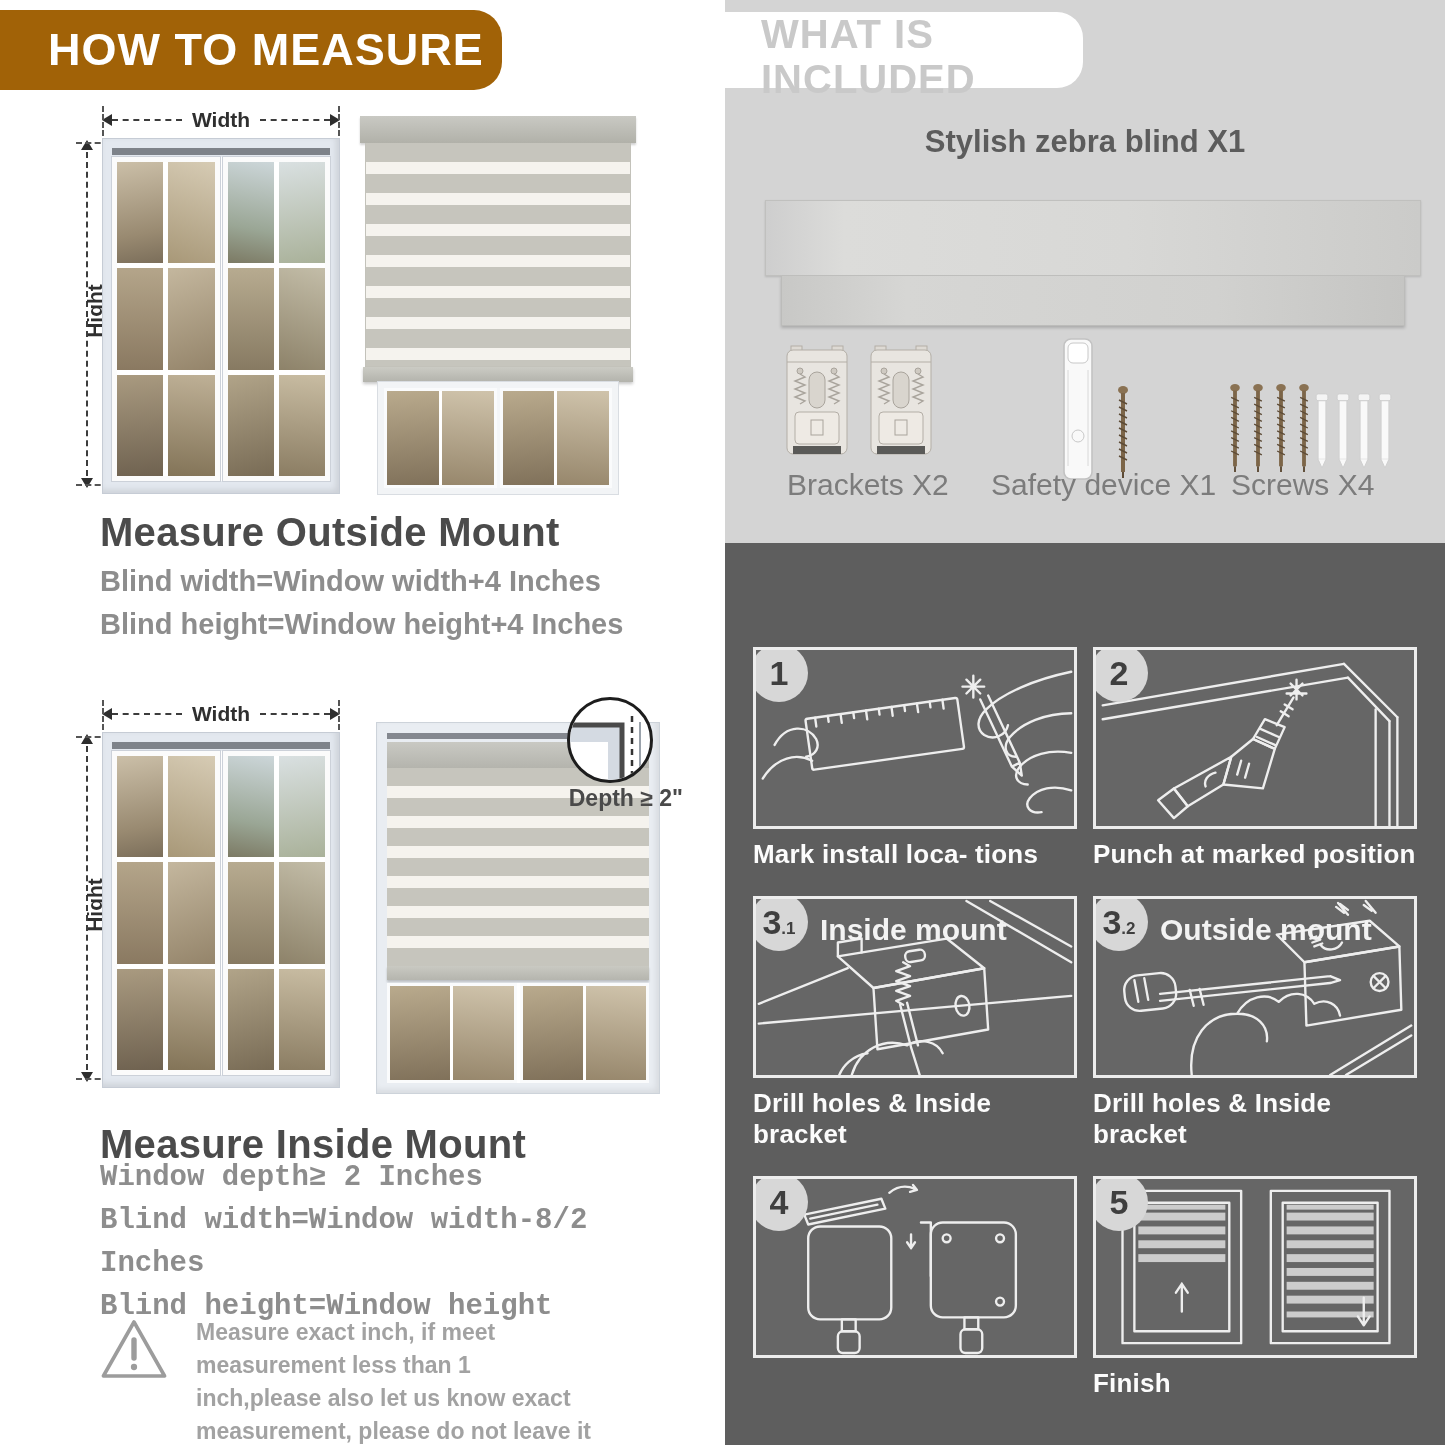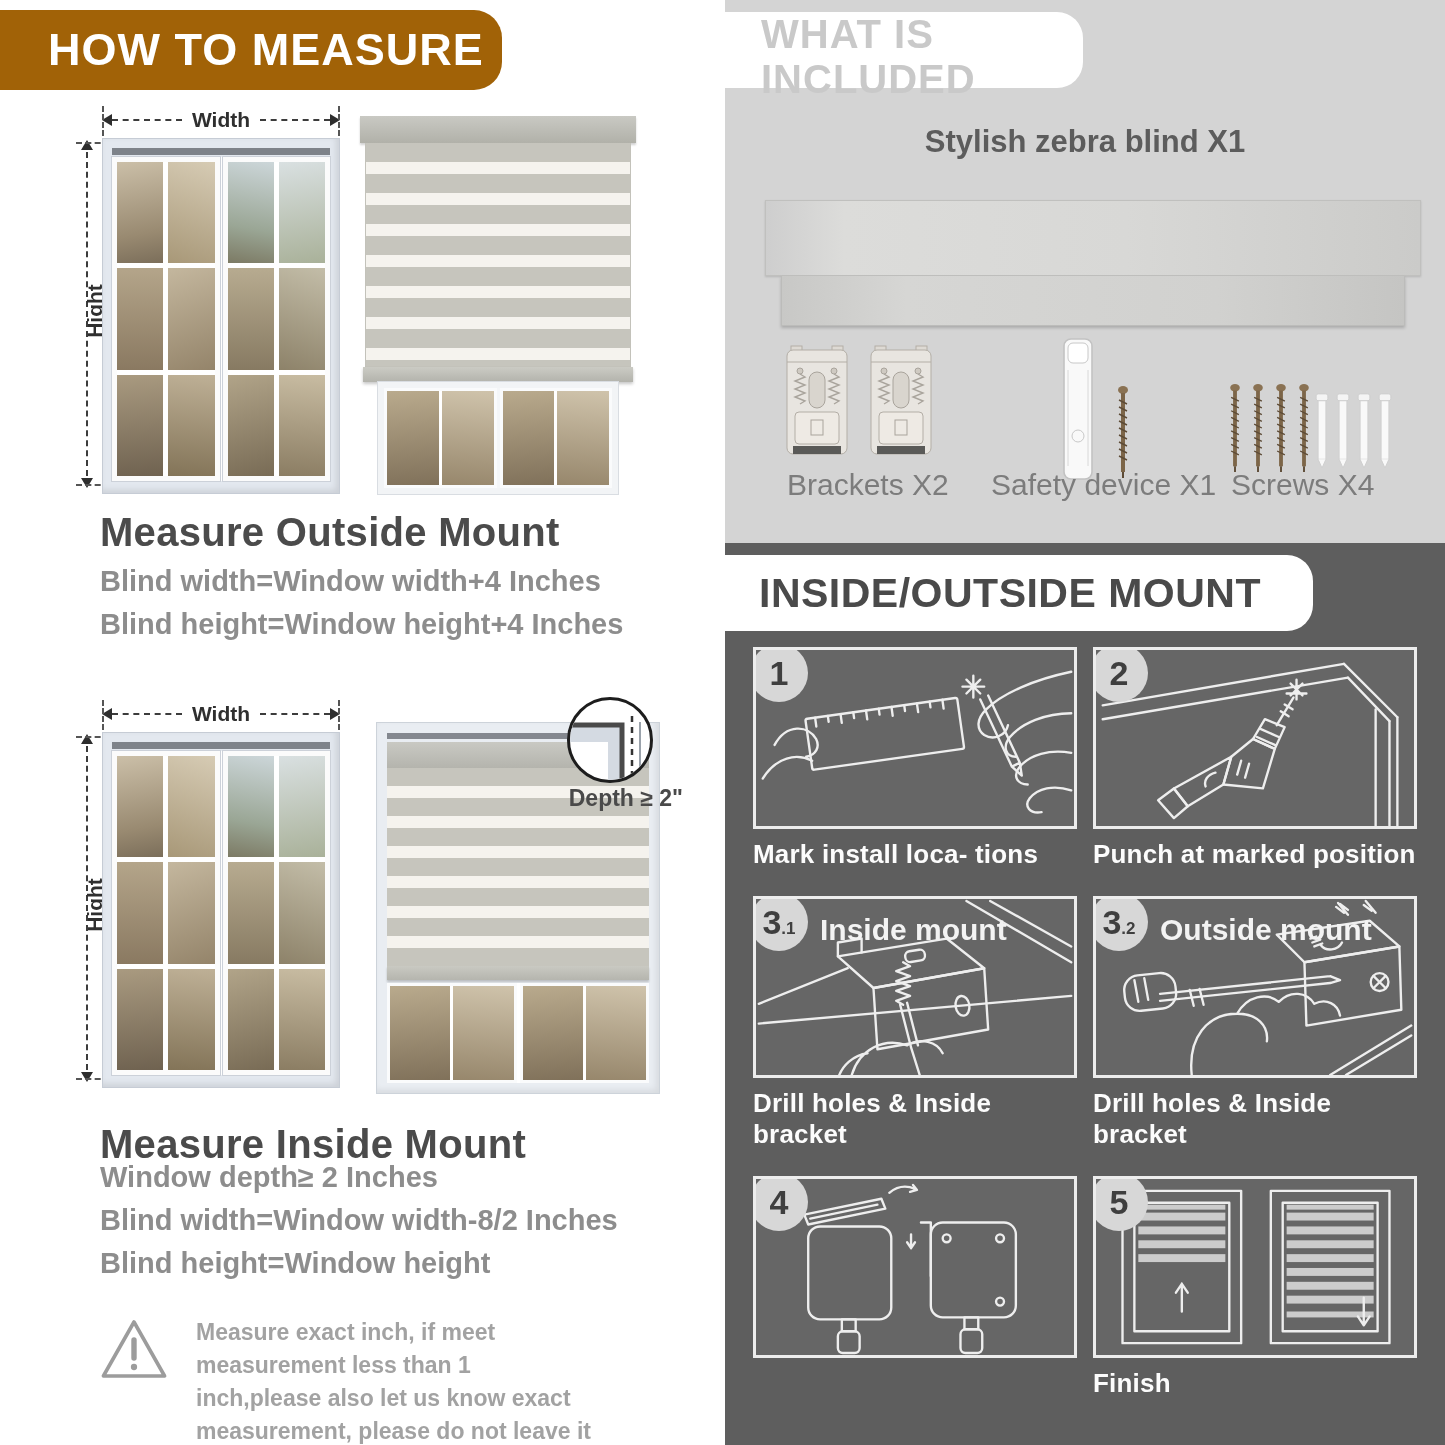--- a/index.html
+++ b/index.html
@@ -256,21 +256,21 @@
           <path d="M-6,34 H46 V92" stroke="#d4dae2" stroke-width="16" fill="none"></path>
           <path d="M-6,25 H52 V92" stroke="#4a4a4a" stroke-width="5" fill="none"></path>
           <path d="M62,16 V86" stroke="#333" stroke-width="2.5" stroke-dasharray="6 5" fill="none"></path>
           <path d="M70,22 V86" stroke="#9aa2ab" stroke-width="2" fill="none"></path>
         </svg>
       </div>
       <div class="depth-label">Depth ≥ 2"</div>
     </div>
 
     <div class="measure-heading" style="top:1106px;margin-top:16px;">Measure Inside Mount</div>
-    <div class="measure-lines" style="top:1156px;">
+    <div class="measure-lines" style="top:1156px;font-family:Liberation Mono, monospace;">
       <div>Window depth≥ 2 Inches</div>
       <div>Blind width=Window width-8/2 Inches</div>
       <div>Blind height=Window height</div>
     </div>
 
     <div class="warning">
       <svg width="72" height="66" viewBox="0 0 80 72">
         <path d="M40,6 L74,66 L6,66 Z" stroke="#9c9c9c" stroke-width="4" fill="none" stroke-linejoin="round"></path>
         <line x1="40" y1="26" x2="40" y2="46" stroke="#9c9c9c" stroke-width="6" stroke-linecap="round"></line>
         <circle cx="40" cy="56" r="3.5" fill="#9c9c9c"></circle>
@@ -390,23 +390,20 @@
     </div>
 
     <div class="parts-labels">
       <span class="lbl-brackets">Brackets X2</span>
       <span class="lbl-safety">Safety device X1</span>
       <span class="lbl-screws">Screws X4</span>
     </div>
   </div>
 
   <div class="right-bottom">
-    <div class="iom-banner">
-      <span>INSIDE/OUTSIDE MOUNT</span>
-    </div>
 
     <div class="steps">
 
       <div class="step">
         <div class="panel">
           <div class="badge">
               <span class="n">1</span>
               <span class="s"></span>
             </div>
           <svg viewBox="0 0 320 178">

